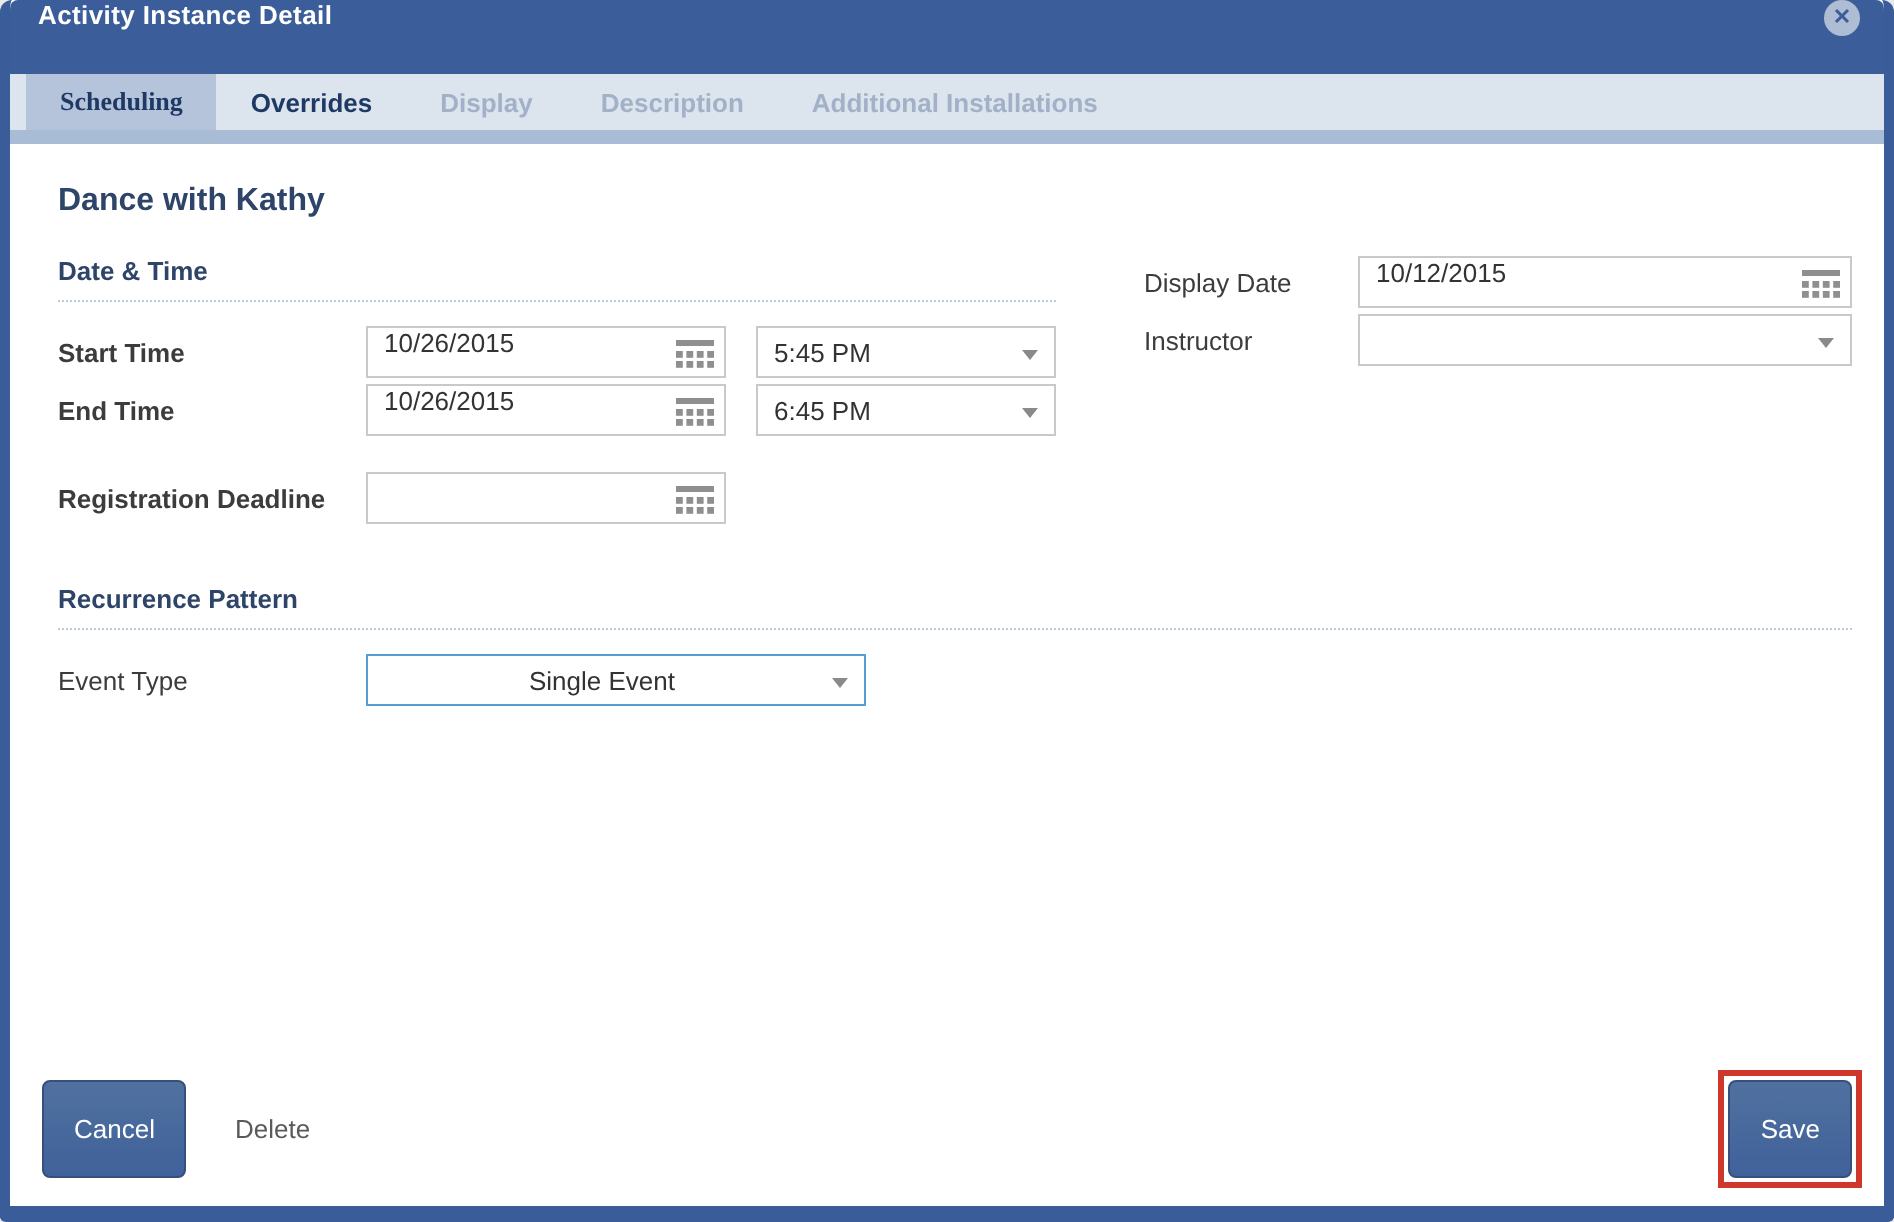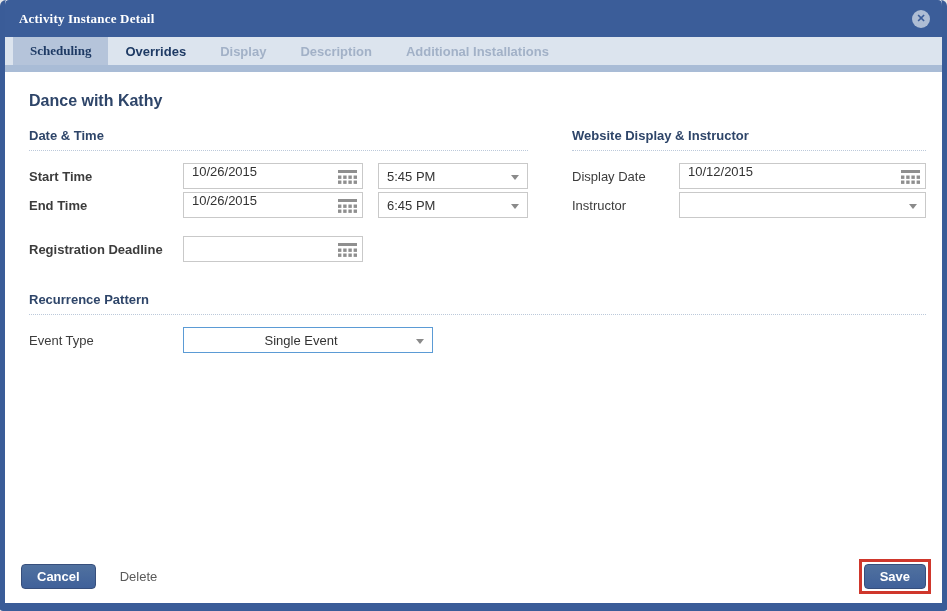--- a/index.html
+++ b/index.html
@@ -6,22 +6,22 @@
   html,body { width:947px; height:611px; background:#e9e9e9; font-family:"Liberation Sans", sans-serif; }
 
   .dialog {
     position:relative; width:947px; height:611px; background:#fff;
     border-left:5px solid #3a5c98; border-right:5px solid #3a5c98; border-bottom:8px solid #3a5c98;
     border-radius:6px 6px 3px 3px; overflow:hidden;
   }
 
   
   .titlebar {
-    height:37px; background:#3b5d99; color:#fff; display:flex; align-items:center;
-    padding:0 12px 0 14px; border-radius:4px 4px 0 0;font-family:Liberation Serif, serif;
+    height:37px; background:#3b5d99; color:#fff; display:flex; align-items:flex-start;
+    padding:0 12px 0 14px; border-radius:4px 4px 0 0;
   }
   .titlebar .title { font-size:13px; font-weight:bold; letter-spacing:.2px; }
   .close-btn {
     margin-left:auto; width:18px; height:18px; border-radius:50%; background:#aebdd4;
     color:#3b5d99; font-size:11px; font-weight:bold; display:flex; align-items:center;
     justify-content:center; cursor:pointer; line-height:1;
   }
 
   
   .tabbar { height:28px; background:#dce4ee; display:flex; align-items:stretch; padding-left:8px; }
@@ -77,21 +77,21 @@
 
   .recurrence { margin-top:27px; }
 
   
   .footer {
     position:absolute; left:16px; right:11px; bottom:9px;
     display:flex; align-items:center;
   }
   .btn {
     background:linear-gradient(#50719f, #40619a); border:1px solid #374f7c; border-radius:4px;
-    color:#fff; font-size:13px; font-weight:bold; padding:4px 15px; cursor:pointer;
+    color:#fff; font-size:13px; font-weight:normal; padding:16px 15px; cursor:pointer;
     font-family:"Liberation Sans", sans-serif;
     text-align:right;
   }
   .link-delete { margin-left:24px; font-size:13px; color:#5a5a5a; cursor:pointer; }
   .save-annot { margin-left:auto; border:3px solid #cf372c; padding:2px; }
 </style>
 </head>
 <body>
 
 <div class="dialog">
@@ -187,21 +187,20 @@
                     <rect x="10.4" y="10.5" width="3.4" height="3.4"></rect>
                     <rect x="15.6" y="10.5" width="3.4" height="3.4"></rect>
                   </g>
                 </svg>
             </span>
           </div>
         </div>
       </div>
 
       <div class="col-right">
-        <div class="section-head">Website Display &amp; Instructor</div>
 
         <div class="frow">
           <span class="flabel">Display Date</span>
           <div class="tinput date-wide">
             <span>10/12/2015</span>
             <span class="cal-icon">
               <svg width="19" height="14" viewBox="0 0 19 14">
                   <rect x="0" y="0" width="19" height="3" fill="#8f8f8f"></rect>
                   <g fill="#8f8f8f">
                     <rect x="0" y="5.5" width="3.4" height="3.4"></rect>

